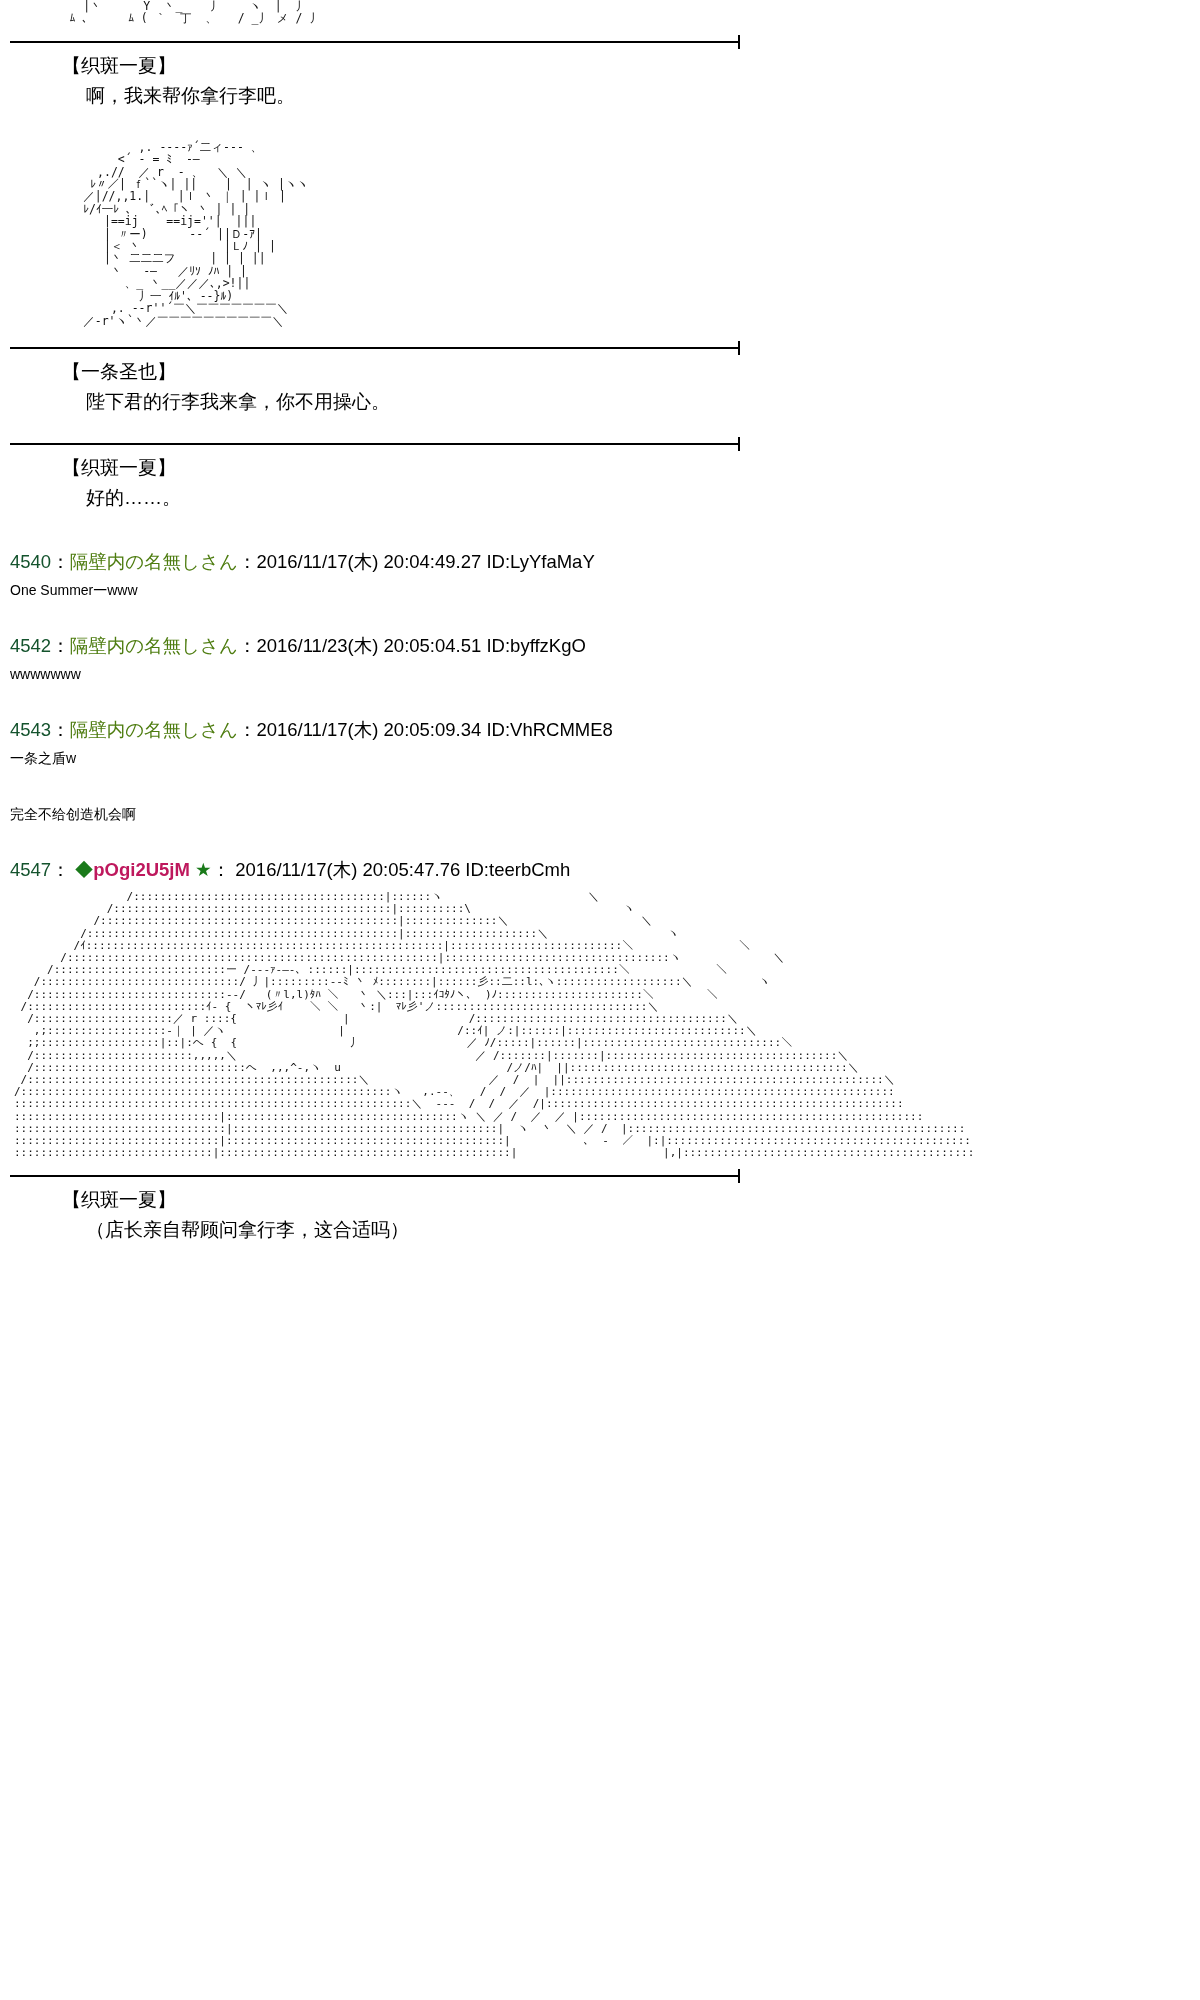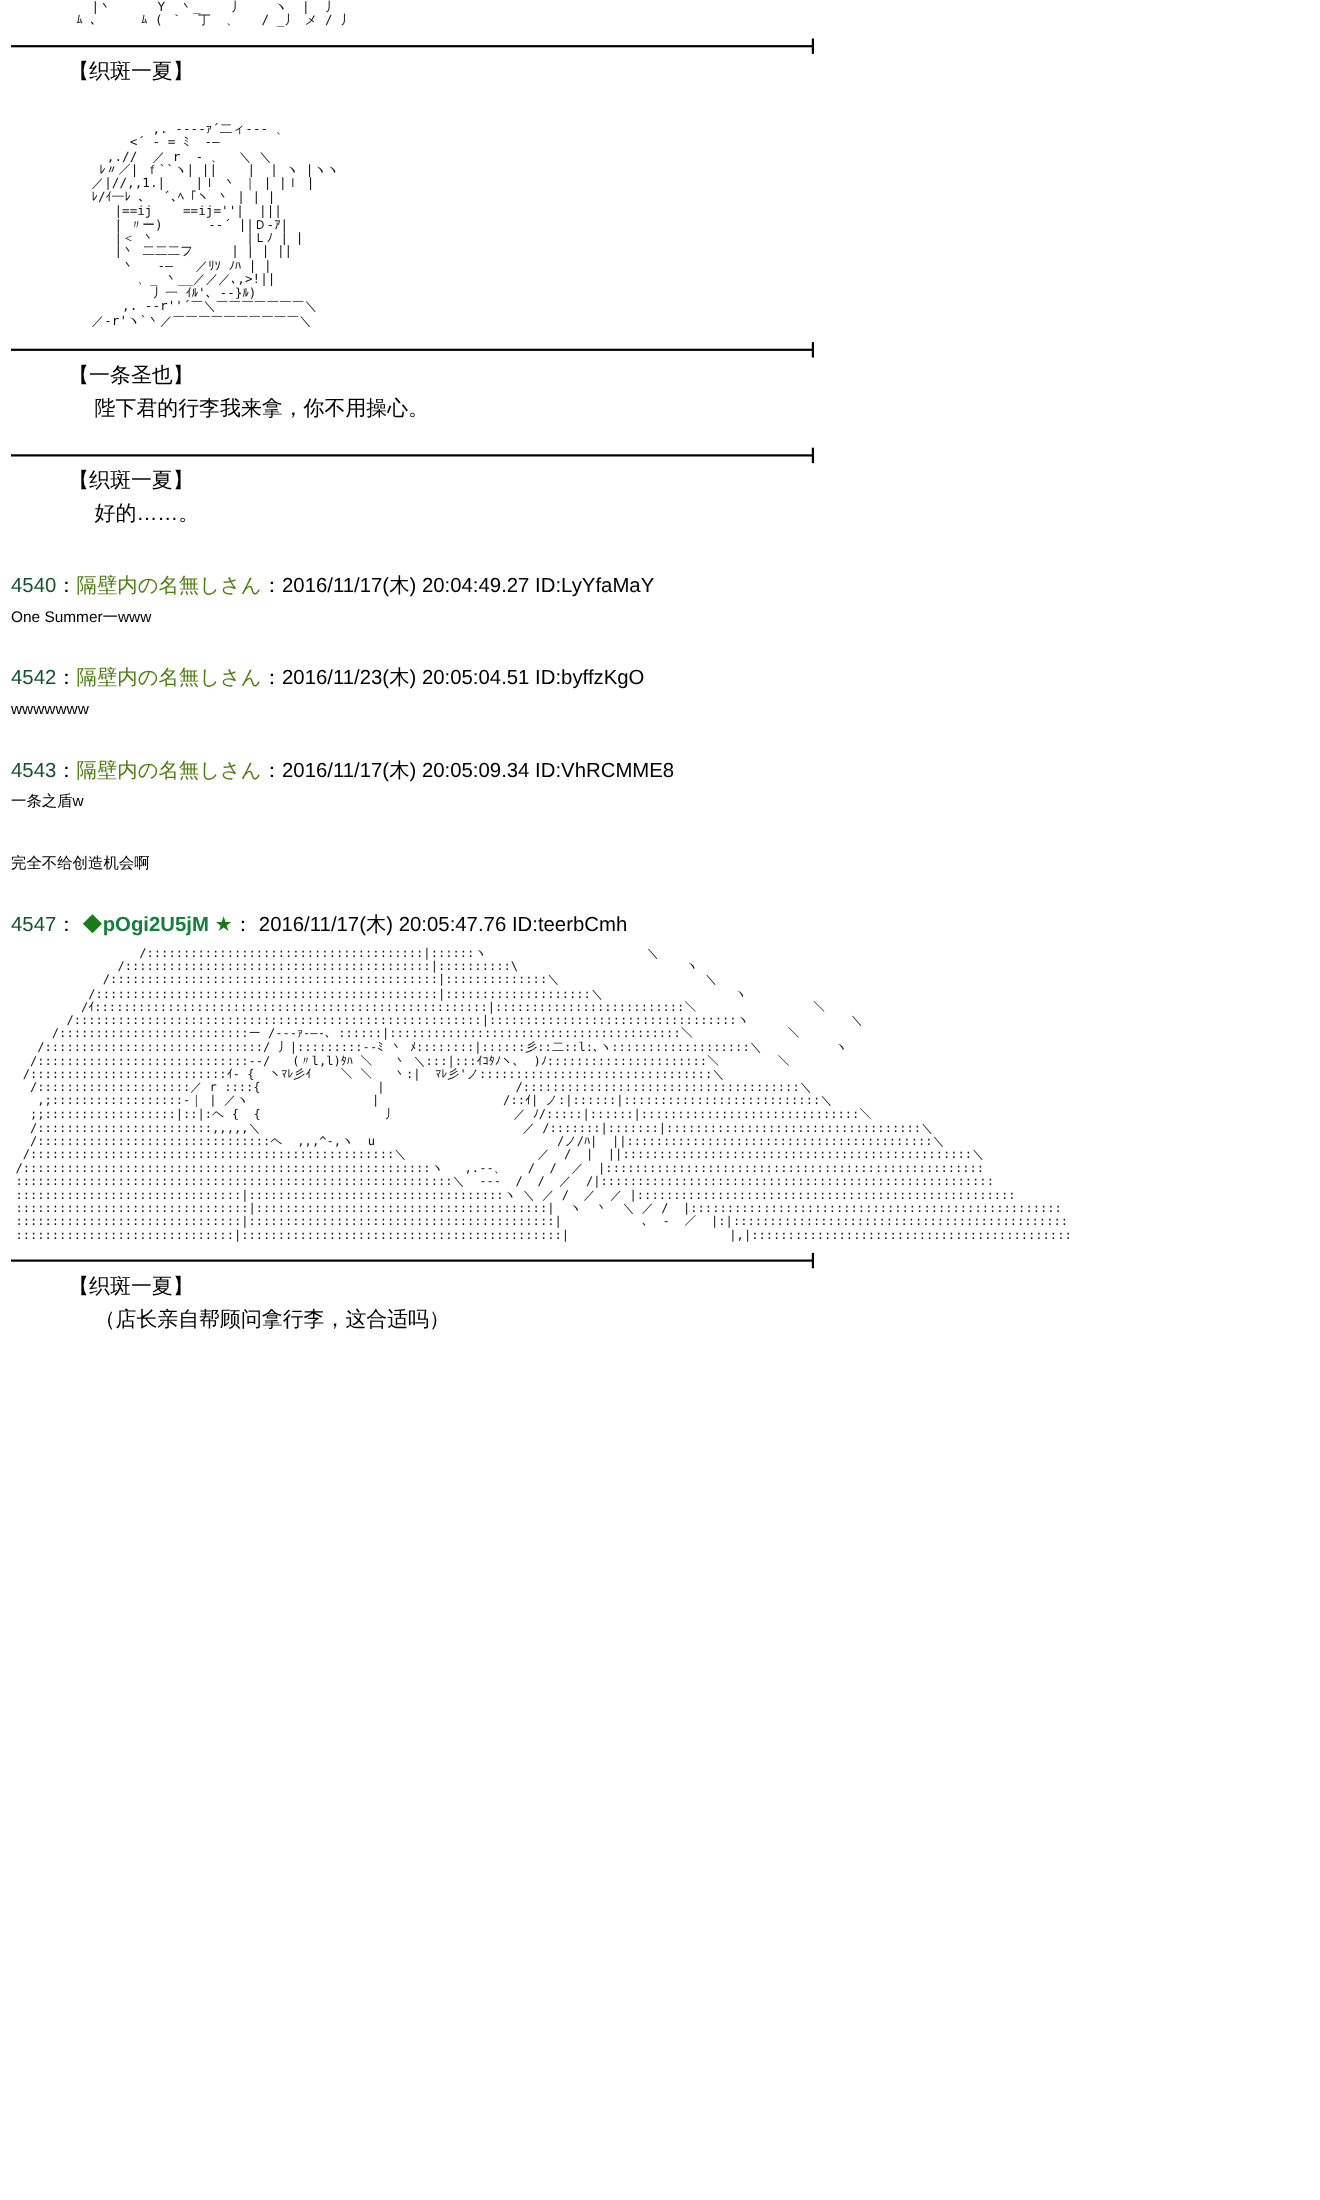--- a/index.html
+++ b/index.html
@@ -30,21 +30,21 @@
     margin: 0 0 2px 0;
     white-space: pre-wrap;
   }
   .post-header .num {
     color: #14532d;
   }
   .post-header .name {
     color: #4d7c0f;
   }
   .post-header .trip {
-    color: #15803d;
+    color: #be185d;
     font-weight: bold;
   }
   .post-header .star {
     color: #1a7a1a;
   }
   .post-header .diamond {
     color: #1a7a1a;
   }
   .post-body {
     font-size: 14px;
@@ -119,20 +119,21 @@
         ﾑ 、     ﾑ ( ｀  丁  、   / _丿 メ / 丿</pre>
 
   <div class="gap-10"></div>
 
   <div class="rule">
     <div class="line"></div>
     <div class="tick"></div>
   </div>
   <div class="speech">
     <span class="who">【织斑一夏】</span>
+    <span class="line1">啊，我来帮你拿行李吧。</span>
   </div>
 
   <div class="gap-20"></div>
 
   <pre class="ascii">                  ,. ---‐ｧ´二ィ--- 、
                &lt;´ ‐ = ﾐ  ‐―
             ,.//  ／ r  ‐ 、  ＼ ＼
            ﾚ〃／| ｆ``ヽ| ||    |  | ヽ |ヽヽ
           ／|//,,1.|    |ｌ 丶 ｜ | |ｌ |
           ﾚ/ｲ一ﾚ 、  ﾞ､ﾍ「ヽ 丶 | | |

